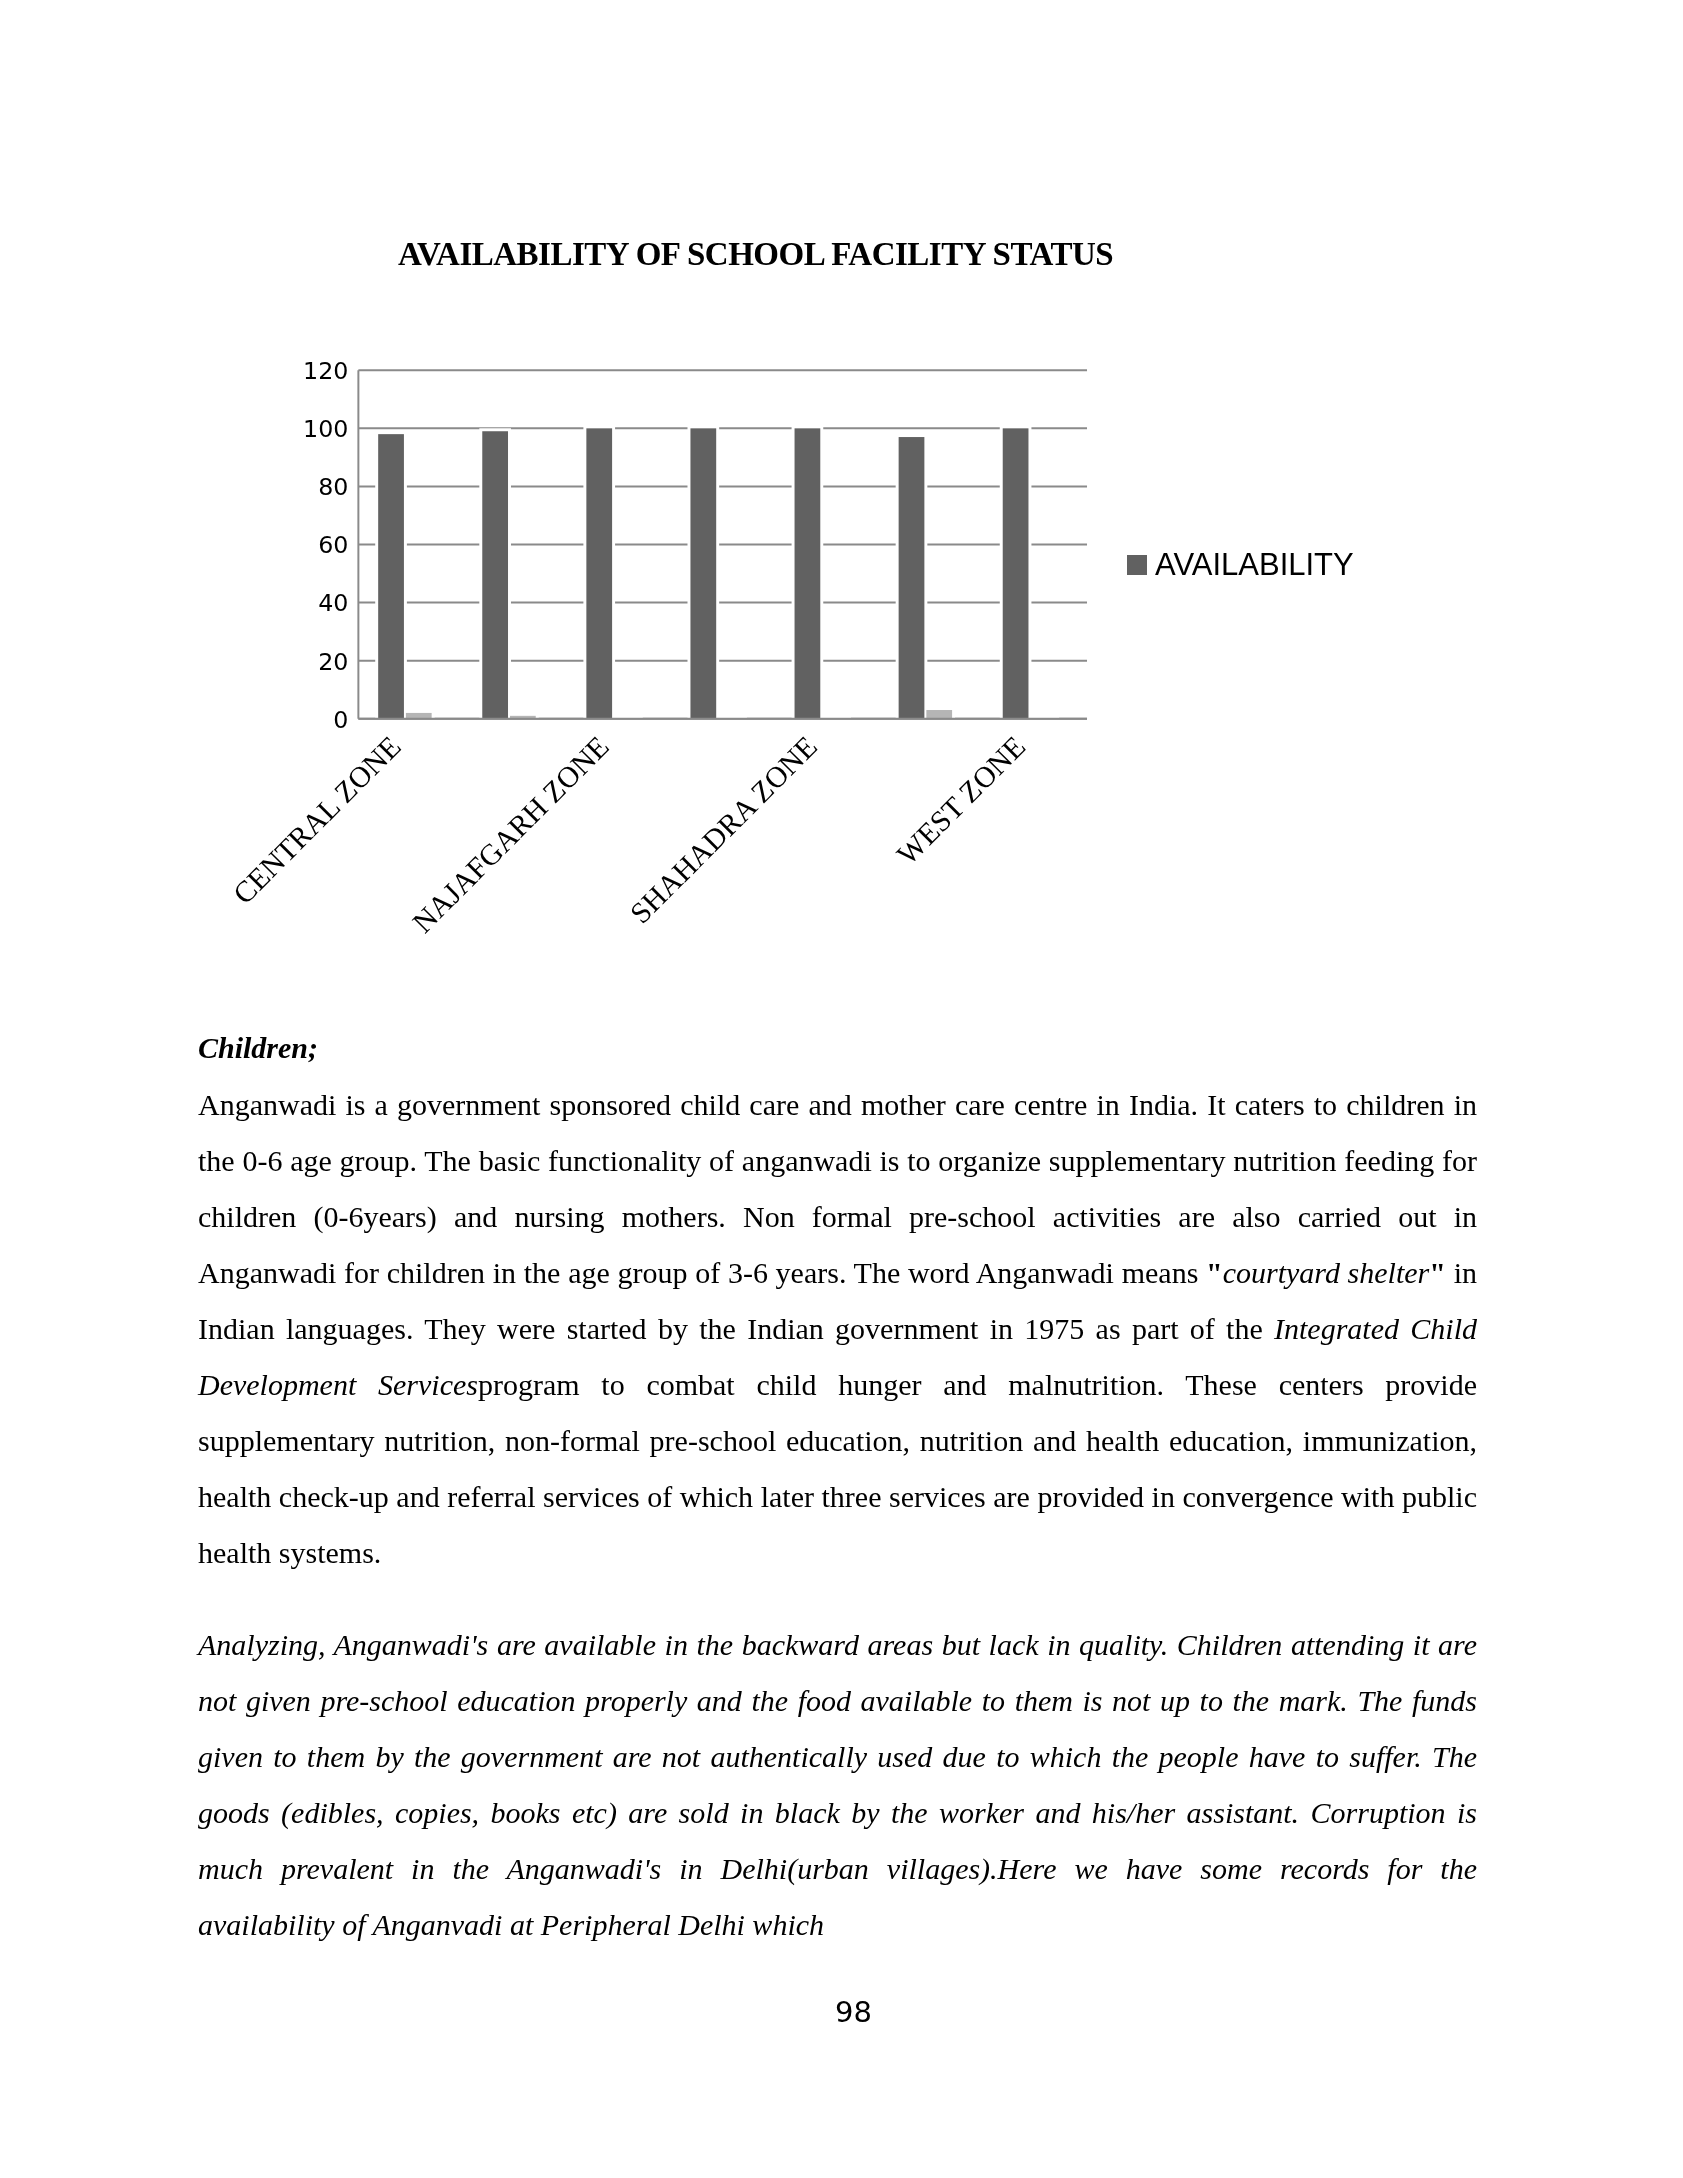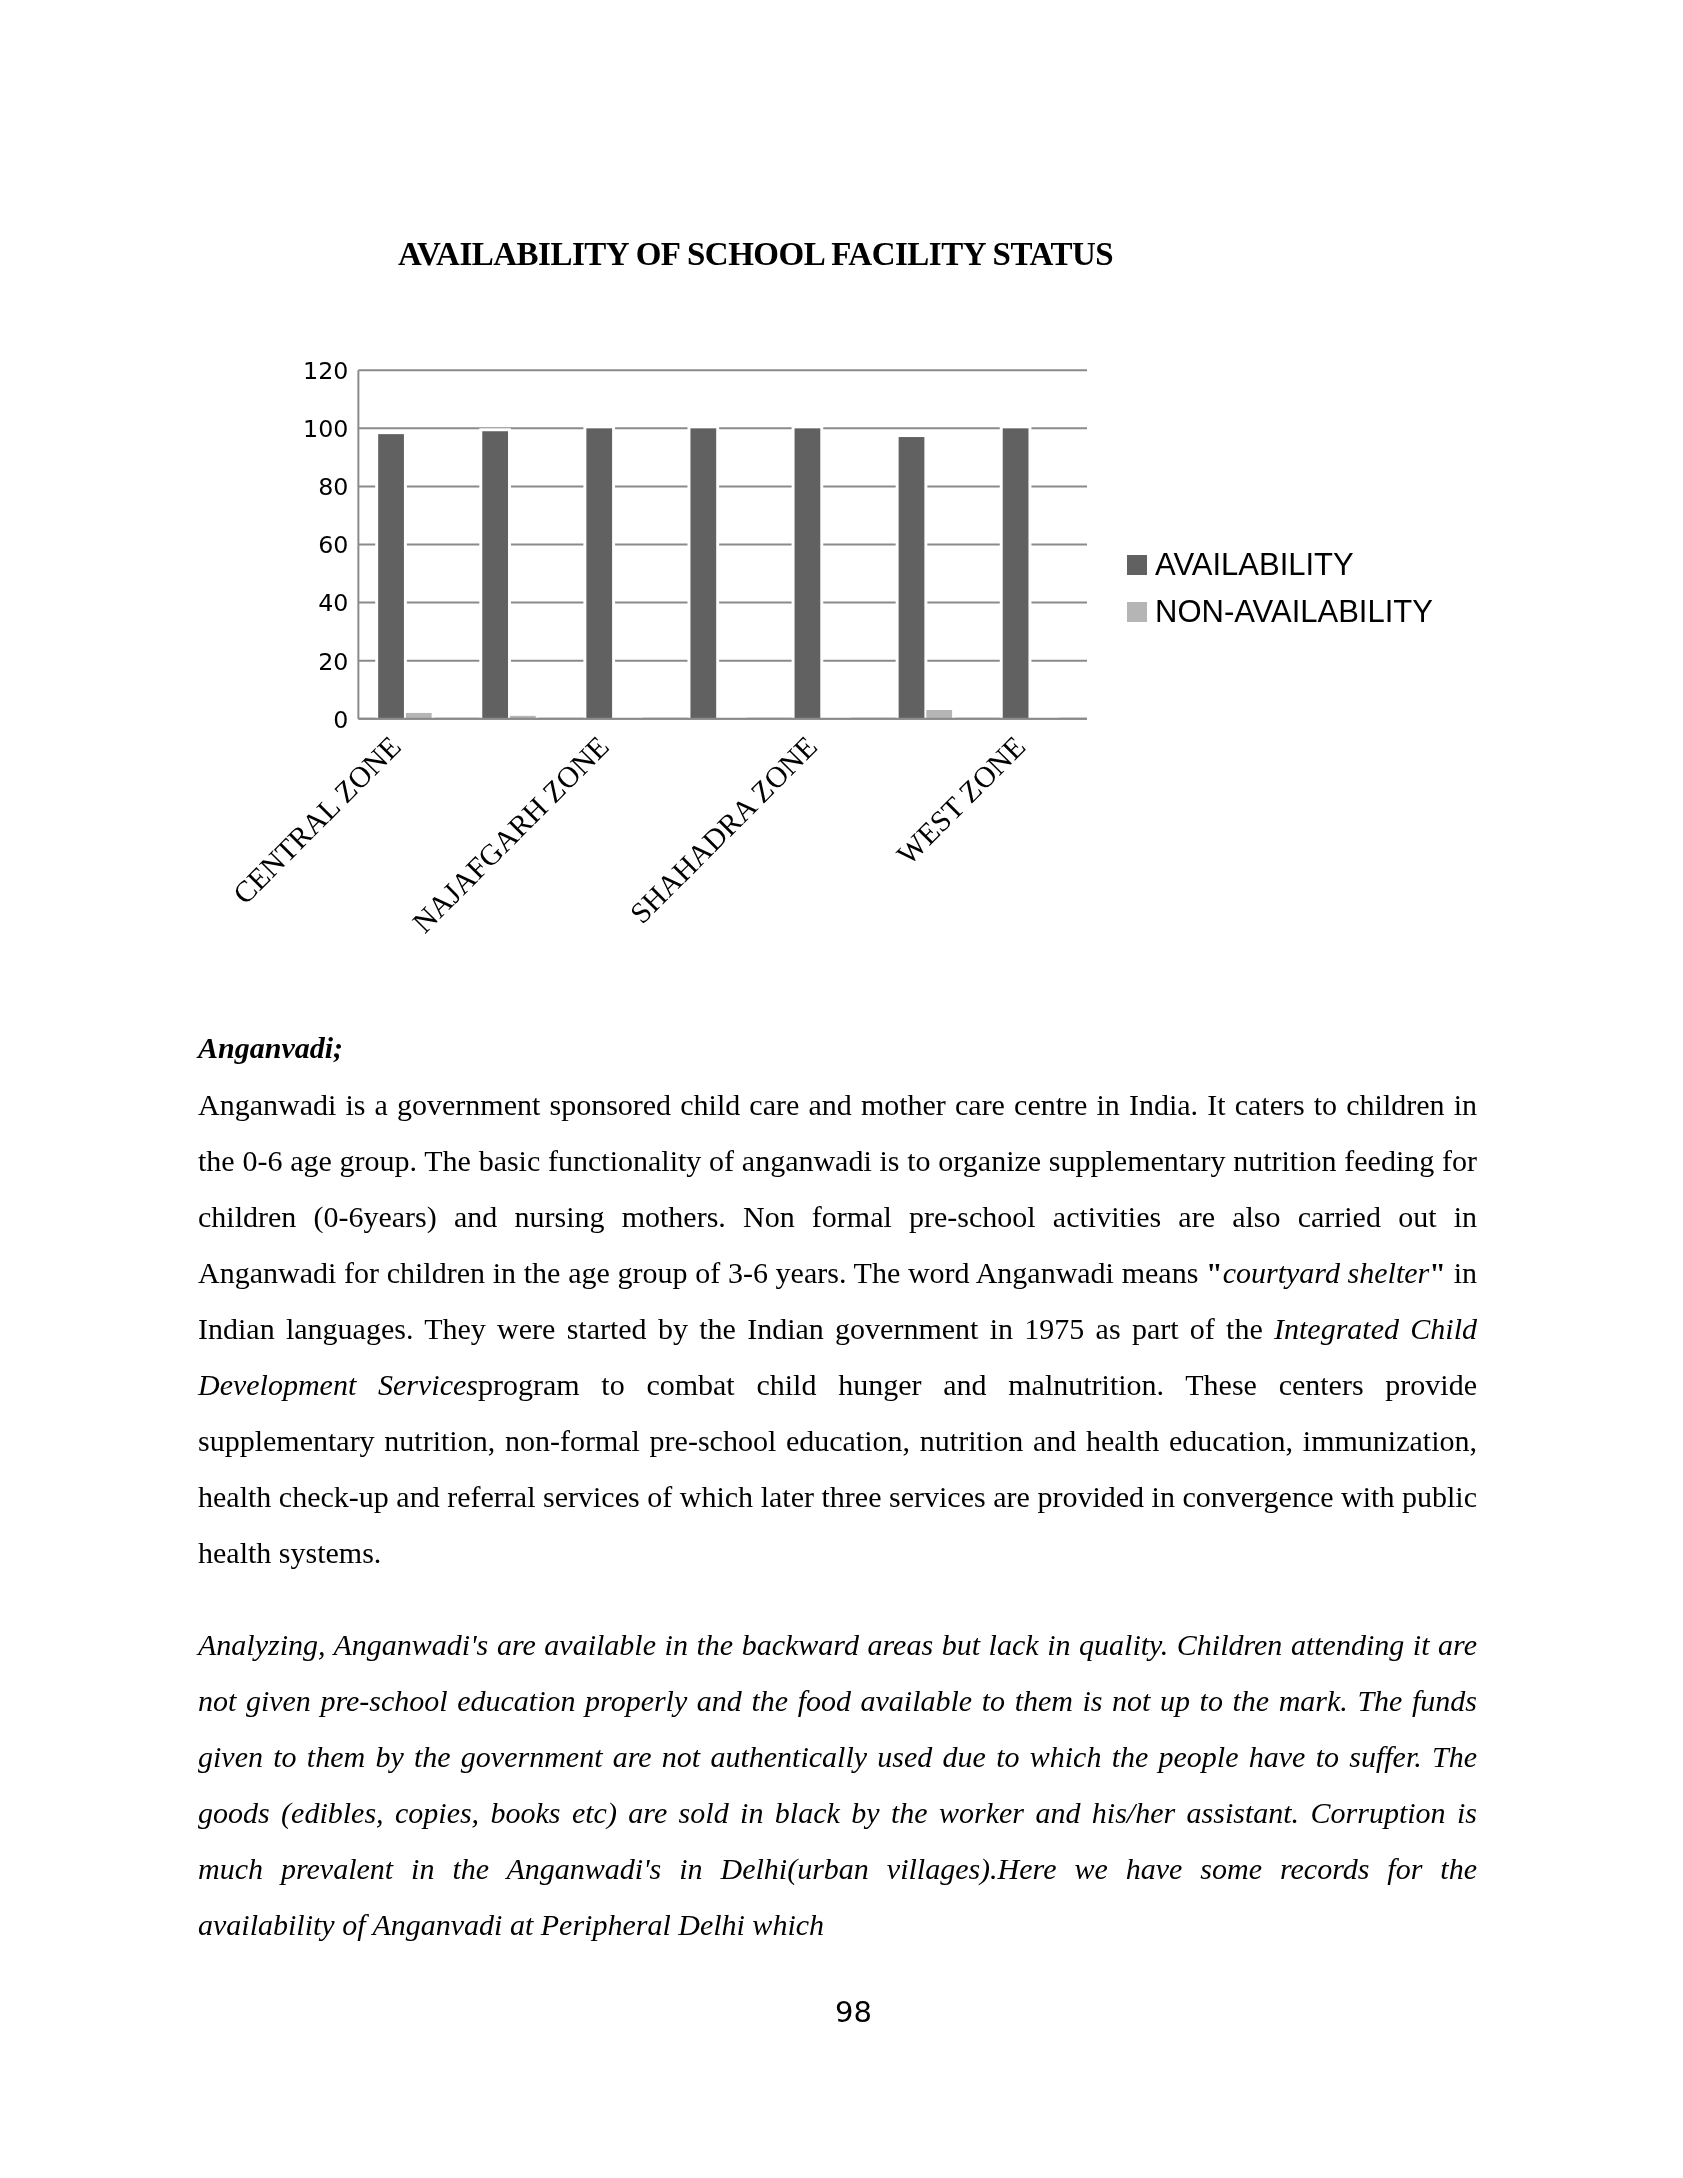--- a/index.html
+++ b/index.html
@@ -84,26 +84,22 @@
       <text x="1037.4285714285716" y="756" text-anchor="end" class="xtick" transform="rotate(-45 1037.4285714285716 756)">WEST ZONE</text>
     </g>
   <line id="yaxis" stroke="#8a8a8a" stroke-width="2" x1="362" x2="362" y1="374" y2="726"></line>
 </svg>
 
 <div class="legend">
   <div class="legend-item">
     <span class="legend-swatch" id="sw0" style="background: rgb(97, 97, 97);"></span>
     <span>AVAILABILITY</span>
   </div>
-  <div class="legend-item">
-    <span class="legend-swatch" id="sw1" style="background: rgb(181, 181, 181);"></span>
-    <span>NON-AVAILABILITY</span>
-  </div>
 </div>
 
-<div class="doc heading">Anganvadi;</div>
+<div class="doc heading">Children;</div>
 
 <div class="doc para1"><span>Anganwadi is a government sponsored child care and mother care centre in India. It caters to children in the 0-6 age group. The basic functionality of anganwadi is to organize supplementary nutrition feeding for children (0-6years) and nursing mothers. Non formal pre-school activities are also carried out in Anganwadi for children in the age group of 3-6 years. The word Anganwadi means </span><b>"</b><em>courtyard shelter</em><b>"</b><span> in Indian languages. They were started by the Indian government in 1975 as part of the </span><em>Integrated Child Development Services</em><span>program to combat child hunger and malnutrition. These centers provide supplementary nutrition, non-formal pre-school education, nutrition and health education, immunization, health check-up and referral services of which later three services are provided in convergence with public health systems.</span></div>
 
 <div class="doc para2">Analyzing, Anganwadi's are available in the backward areas but lack in quality. Children attending it are not given pre-school education properly and the food available to them is not up to the mark. The funds given to them by the government are not authentically used due to which the people have to suffer. The goods (edibles, copies, books etc) are sold in black by the worker and his/her assistant. Corruption is much prevalent in the Anganwadi's in Delhi(urban villages).Here we have some records for the availability of Anganvadi at Peripheral Delhi which</div>
 
 <div class="page-num">98</div>
 
 
 </body></html>

